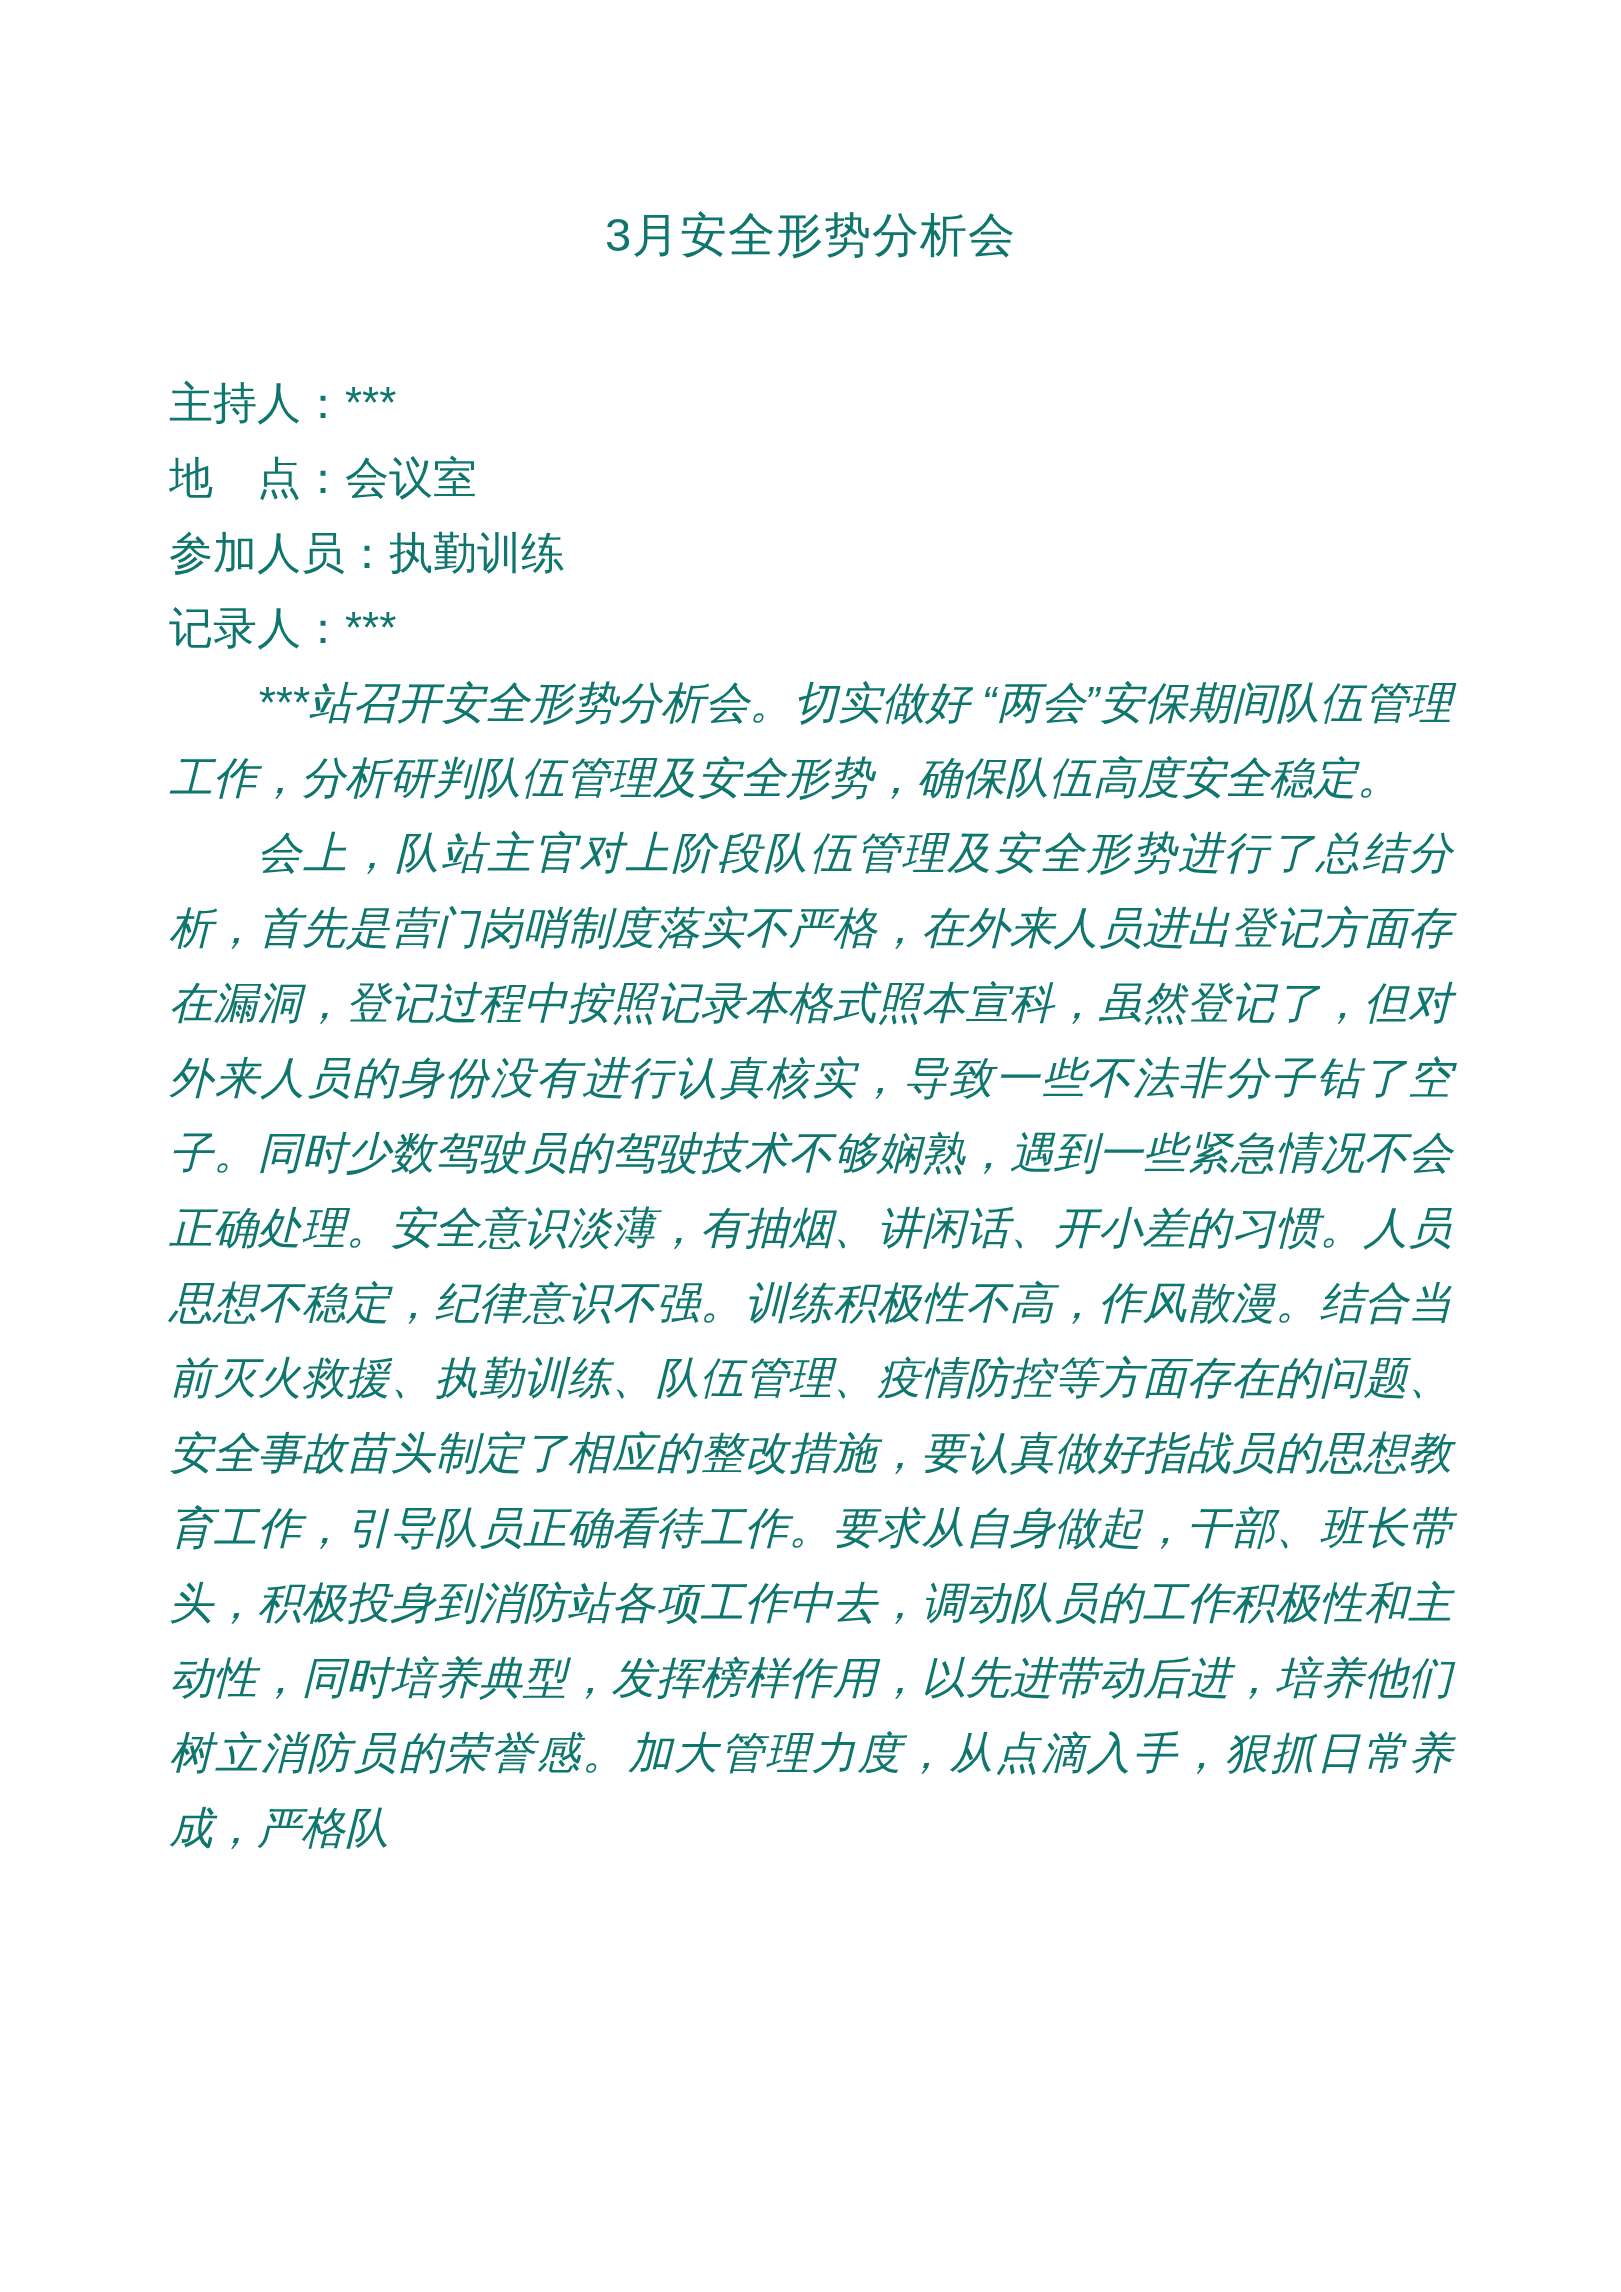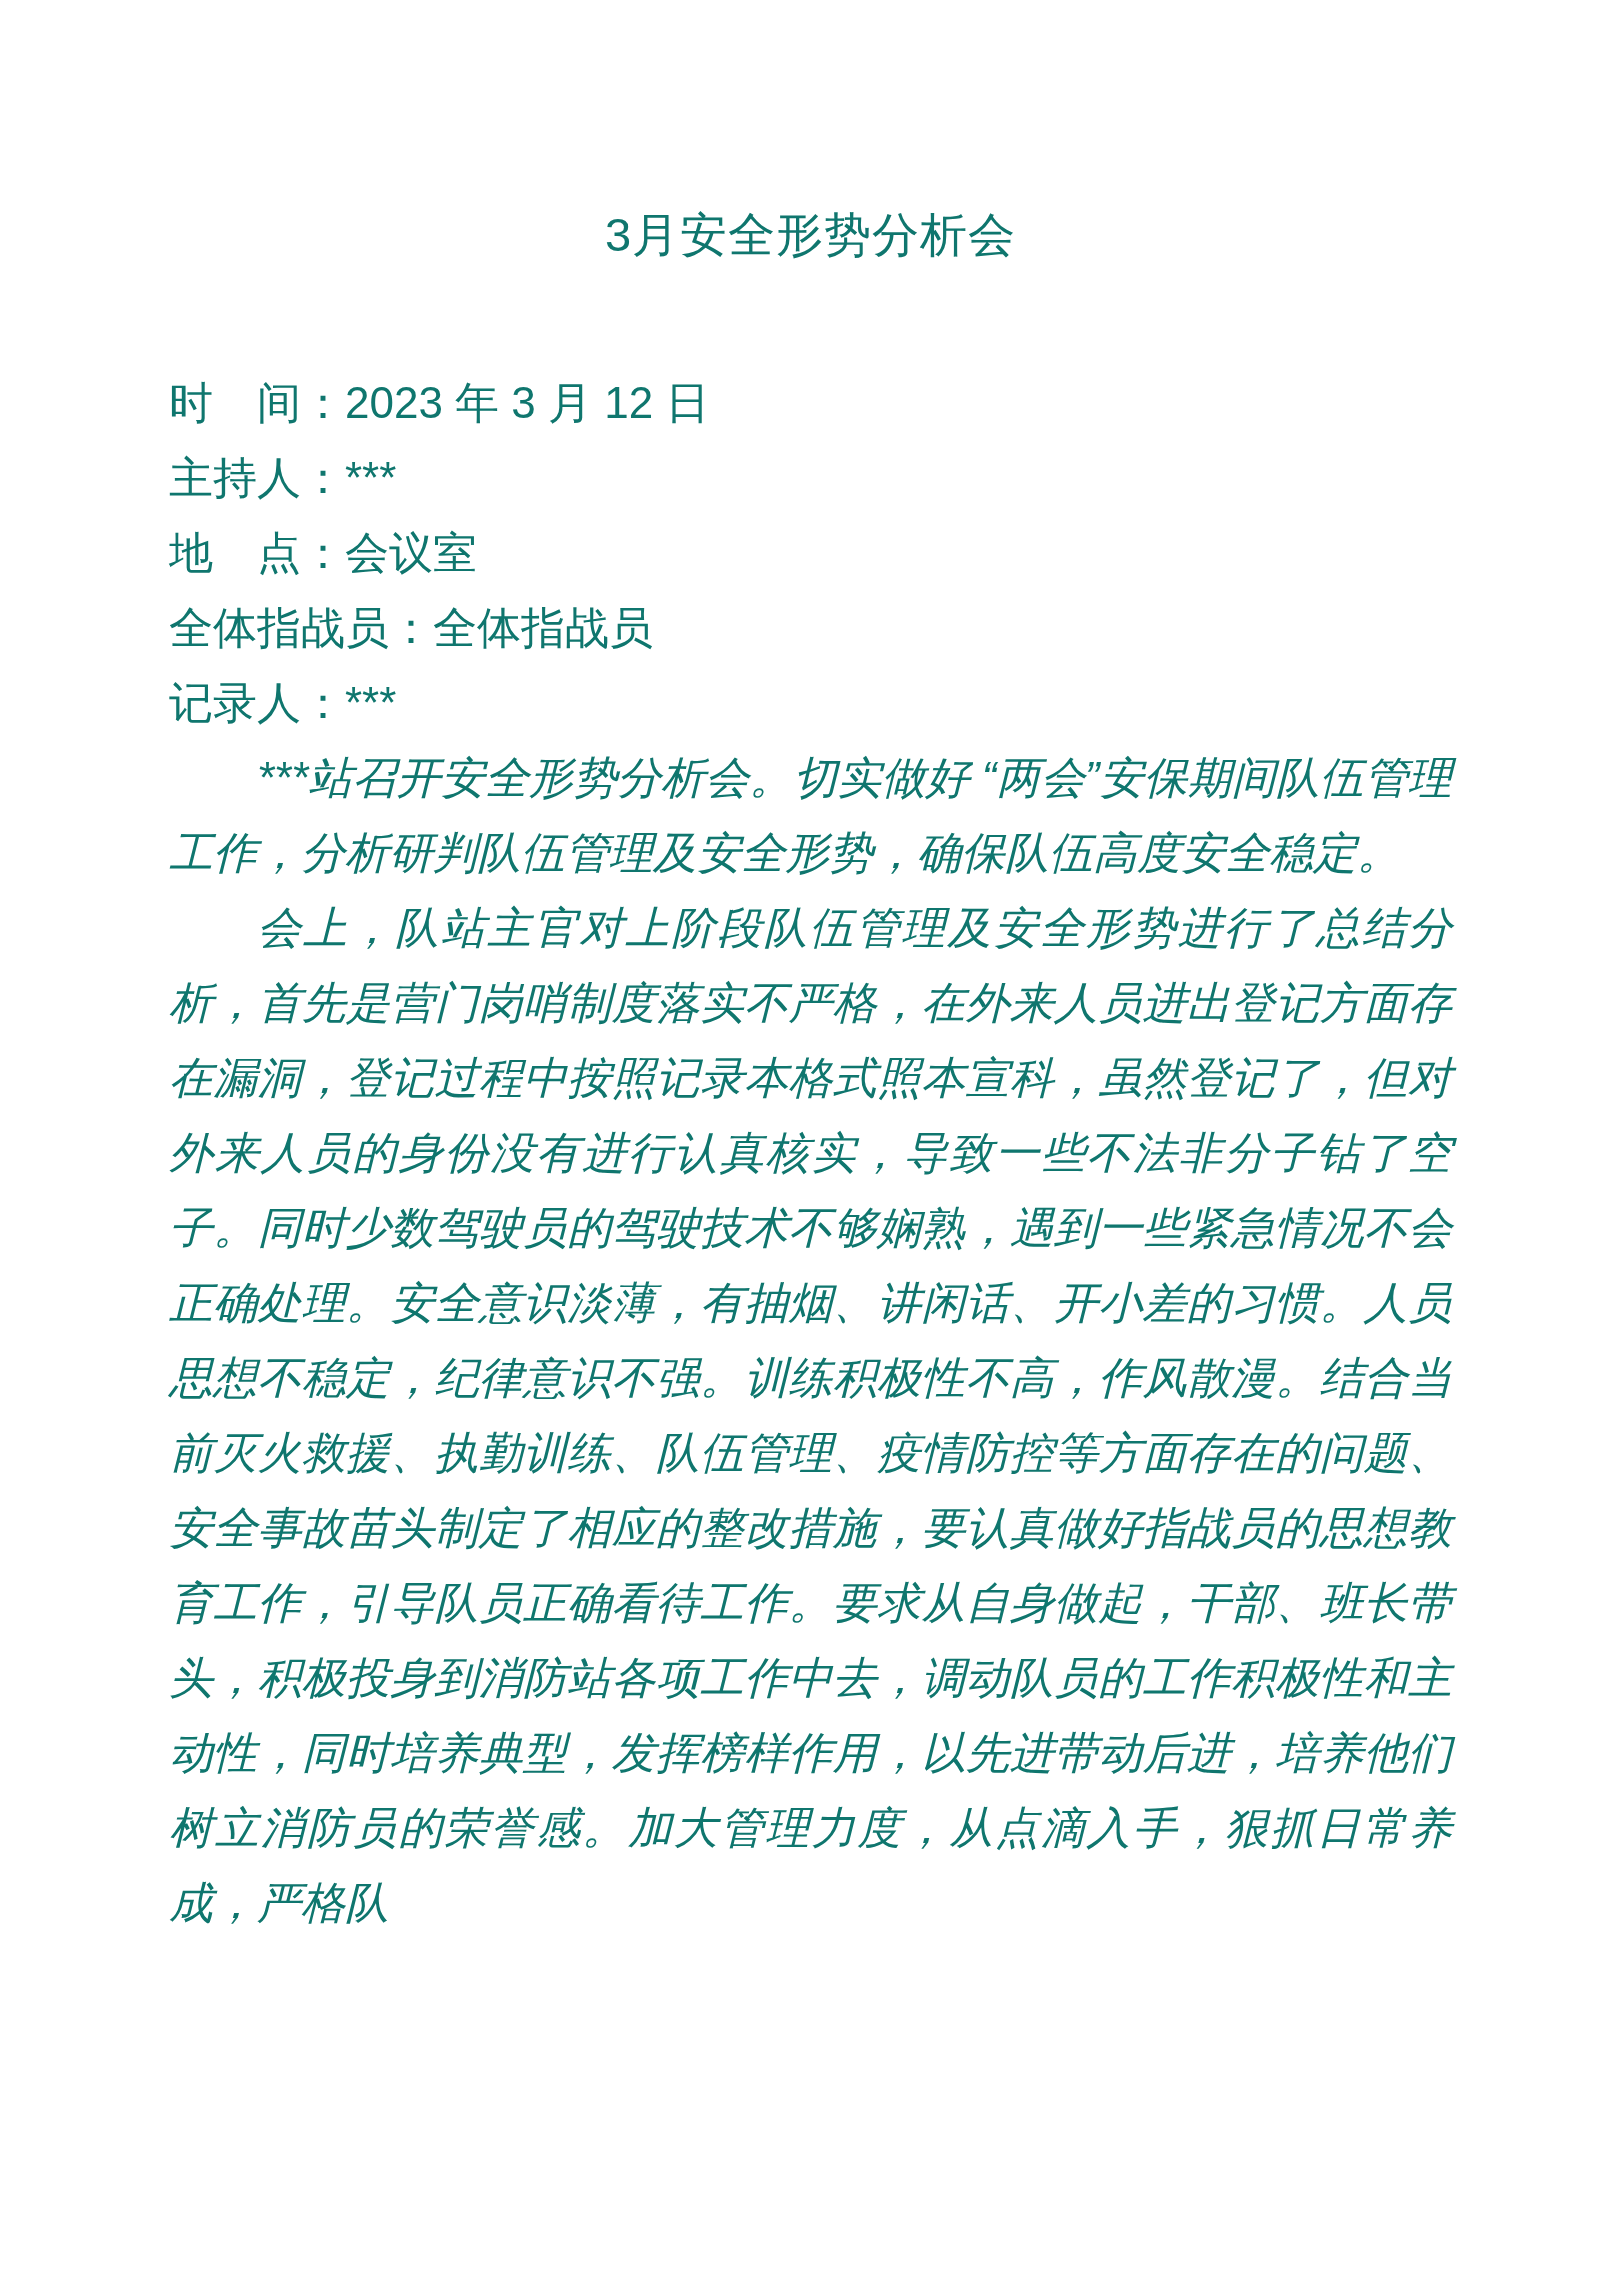--- a/index.html
+++ b/index.html
@@ -49,24 +49,23 @@
   }
 </style>
 </head>
 <body>
 
 <div class="page">
 
   <h1 class="doc-title">3月安全形势分析会</h1>
 
   <div class="meta-block">
-    <p class="meta-line">时　间：2023 年 3 月 12 日</p>
     <p class="meta-line">主持人：***</p>
     <p class="meta-line">地　点：会议室</p>
-    <p class="meta-line">全体指战员：全体指战员</p>
+    <p class="meta-line">参加人员：执勤训练</p>
     <p class="meta-line">记录人：***</p>
   </div>
 
   <div class="doc-body">
     <p class="body-para">***站召开安全形势分析会。切实做好 “两会”安保期间队伍管理工作，分析研判队伍管理及安全形势，确保队伍高度安全稳定。</p>
     <p class="body-para">会上，队站主官对上阶段队伍管理及安全形势进行了总结分析，首先是营门岗哨制度落实不严格，在外来人员进出登记方面存在漏洞，登记过程中按照记录本格式照本宣科，虽然登记了，但对外来人员的身份没有进行认真核实，导致一些不法非分子钻了空子。同时少数驾驶员的驾驶技术不够娴熟，遇到一些紧急情况不会正确处理。安全意识淡薄，有抽烟、讲闲话、开小差的习惯。人员思想不稳定，纪律意识不强。训练积极性不高，作风散漫。结合当前灭火救援、执勤训练、队伍管理、疫情防控等方面存在的问题、安全事故苗头制定了相应的整改措施，要认真做好指战员的思想教育工作，引导队员正确看待工作。要求从自身做起，干部、班长带头，积极投身到消防站各项工作中去，调动队员的工作积极性和主动性，同时培养典型，发挥榜样作用，以先进带动后进，培养他们树立消防员的荣誉感。加大管理力度，从点滴入手，狠抓日常养成，严格队</p>
   </div>
 
 </div>
 

